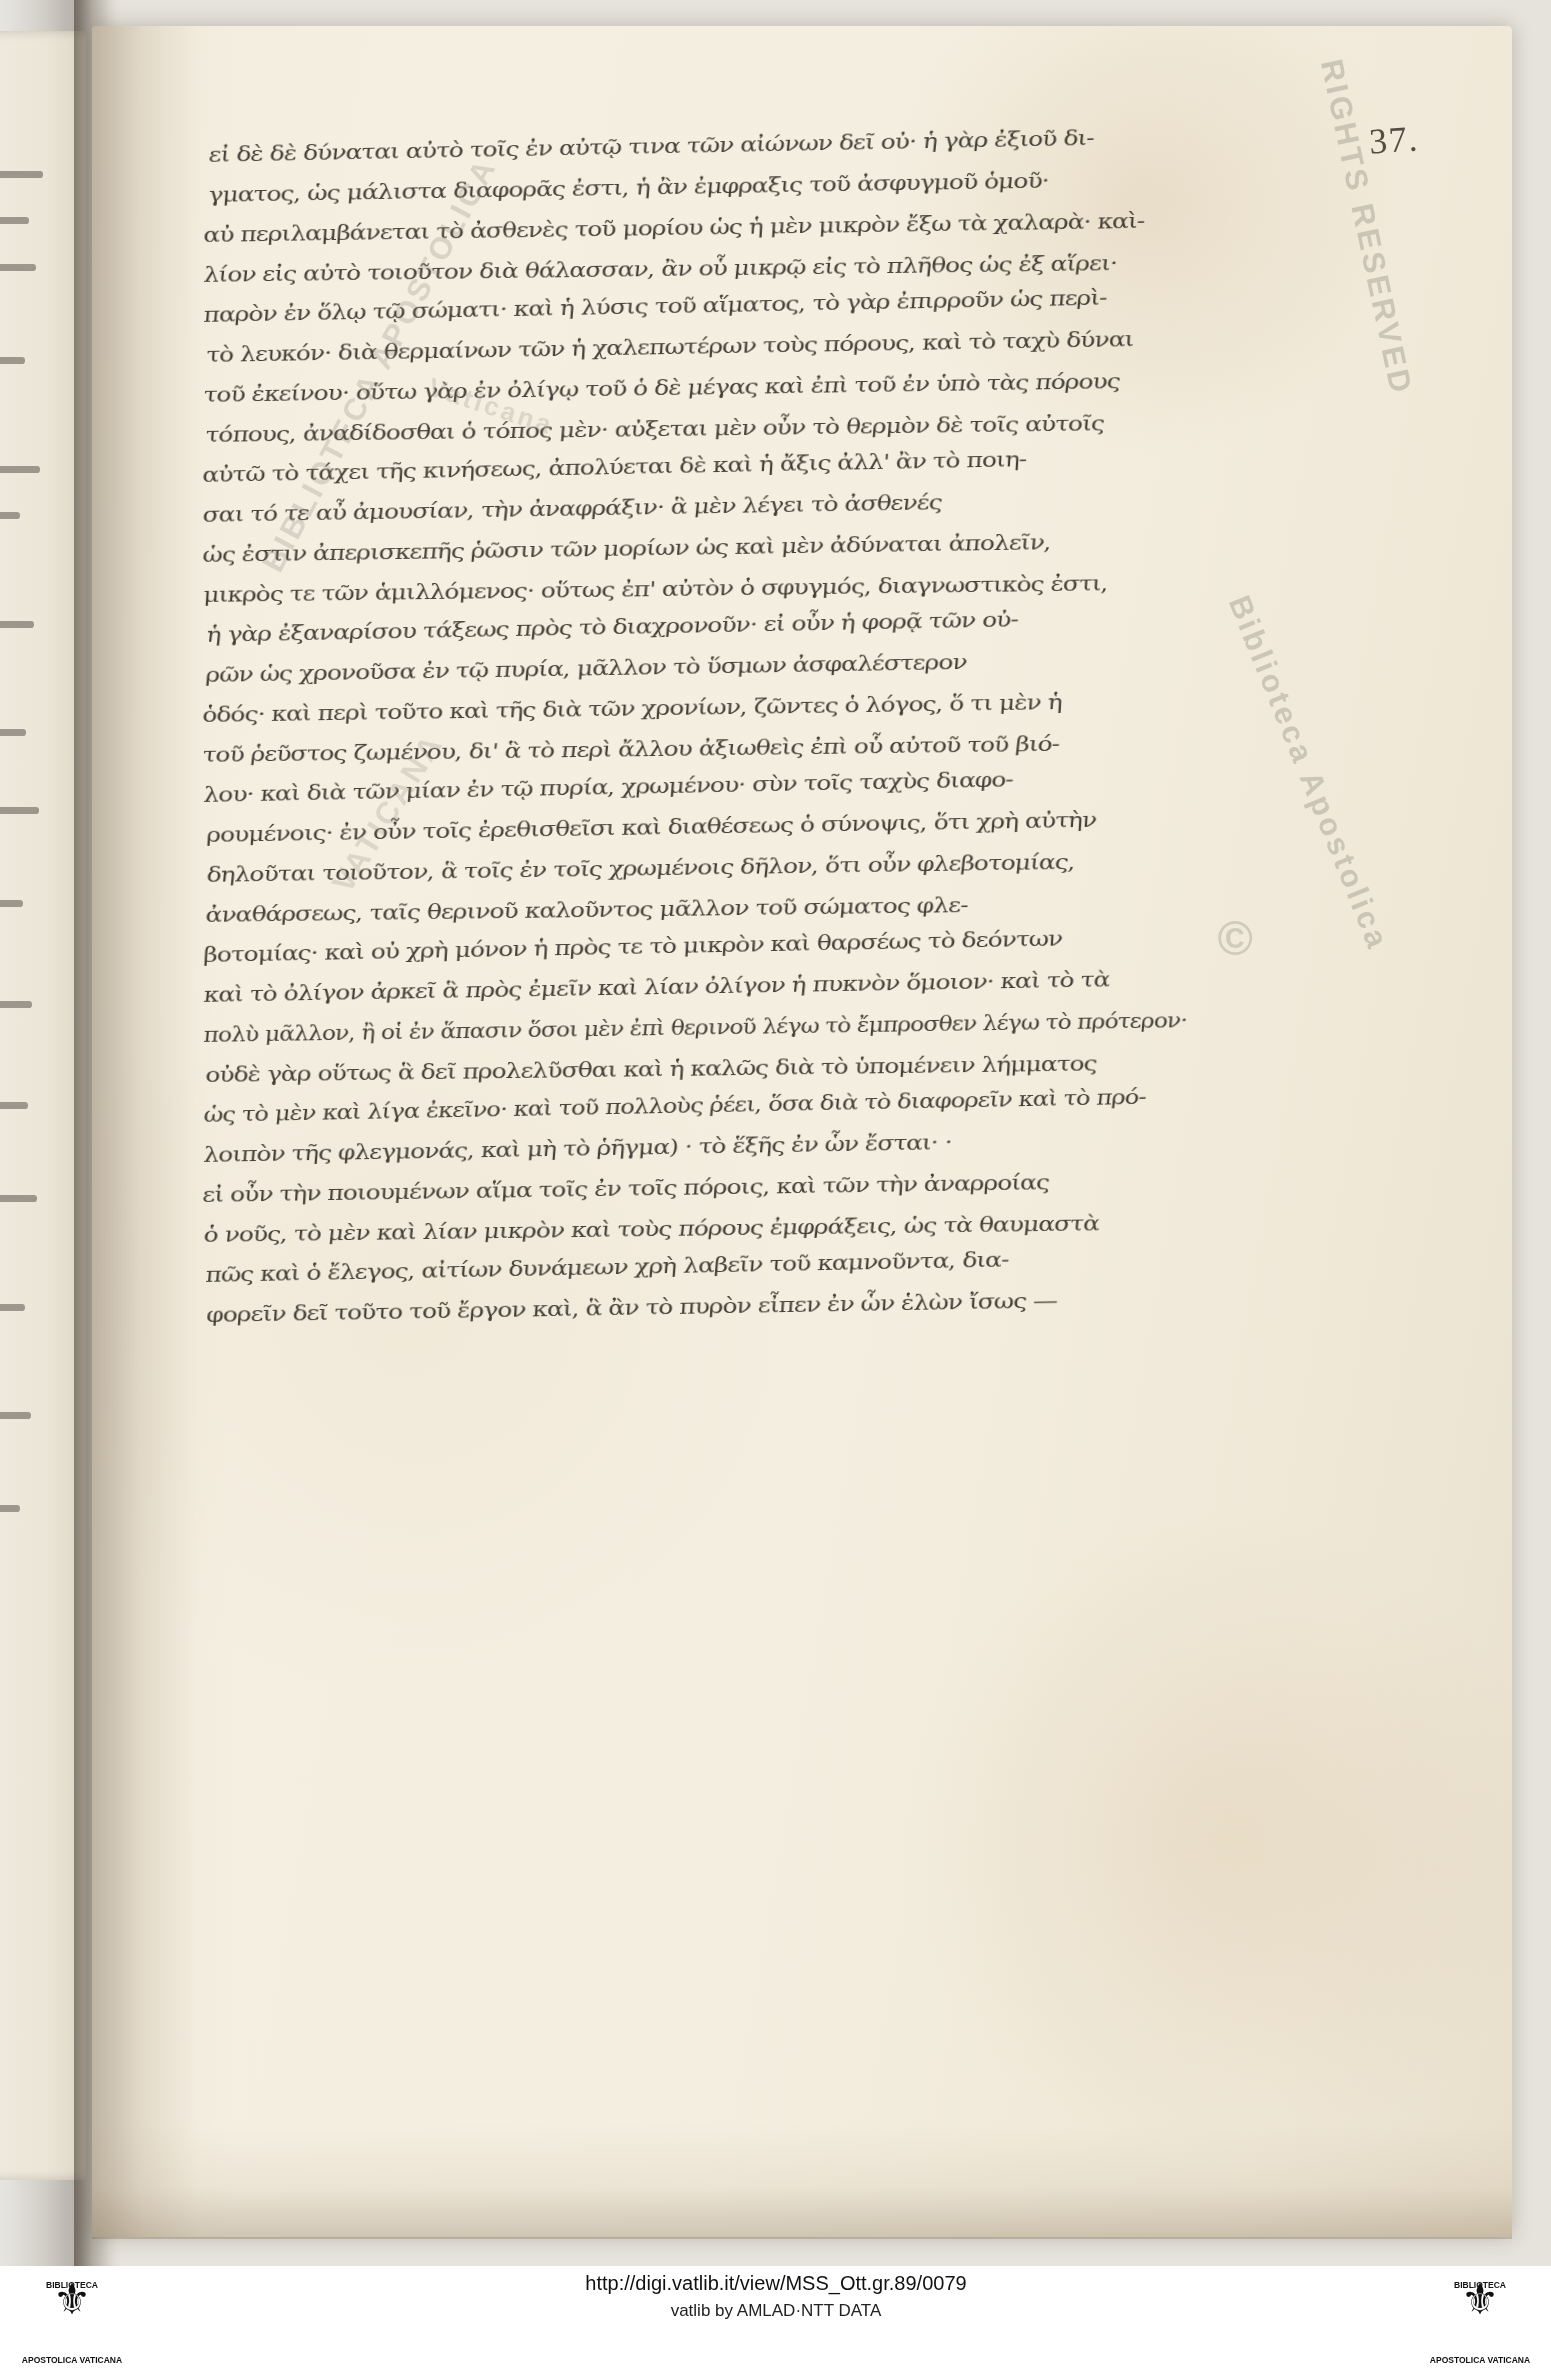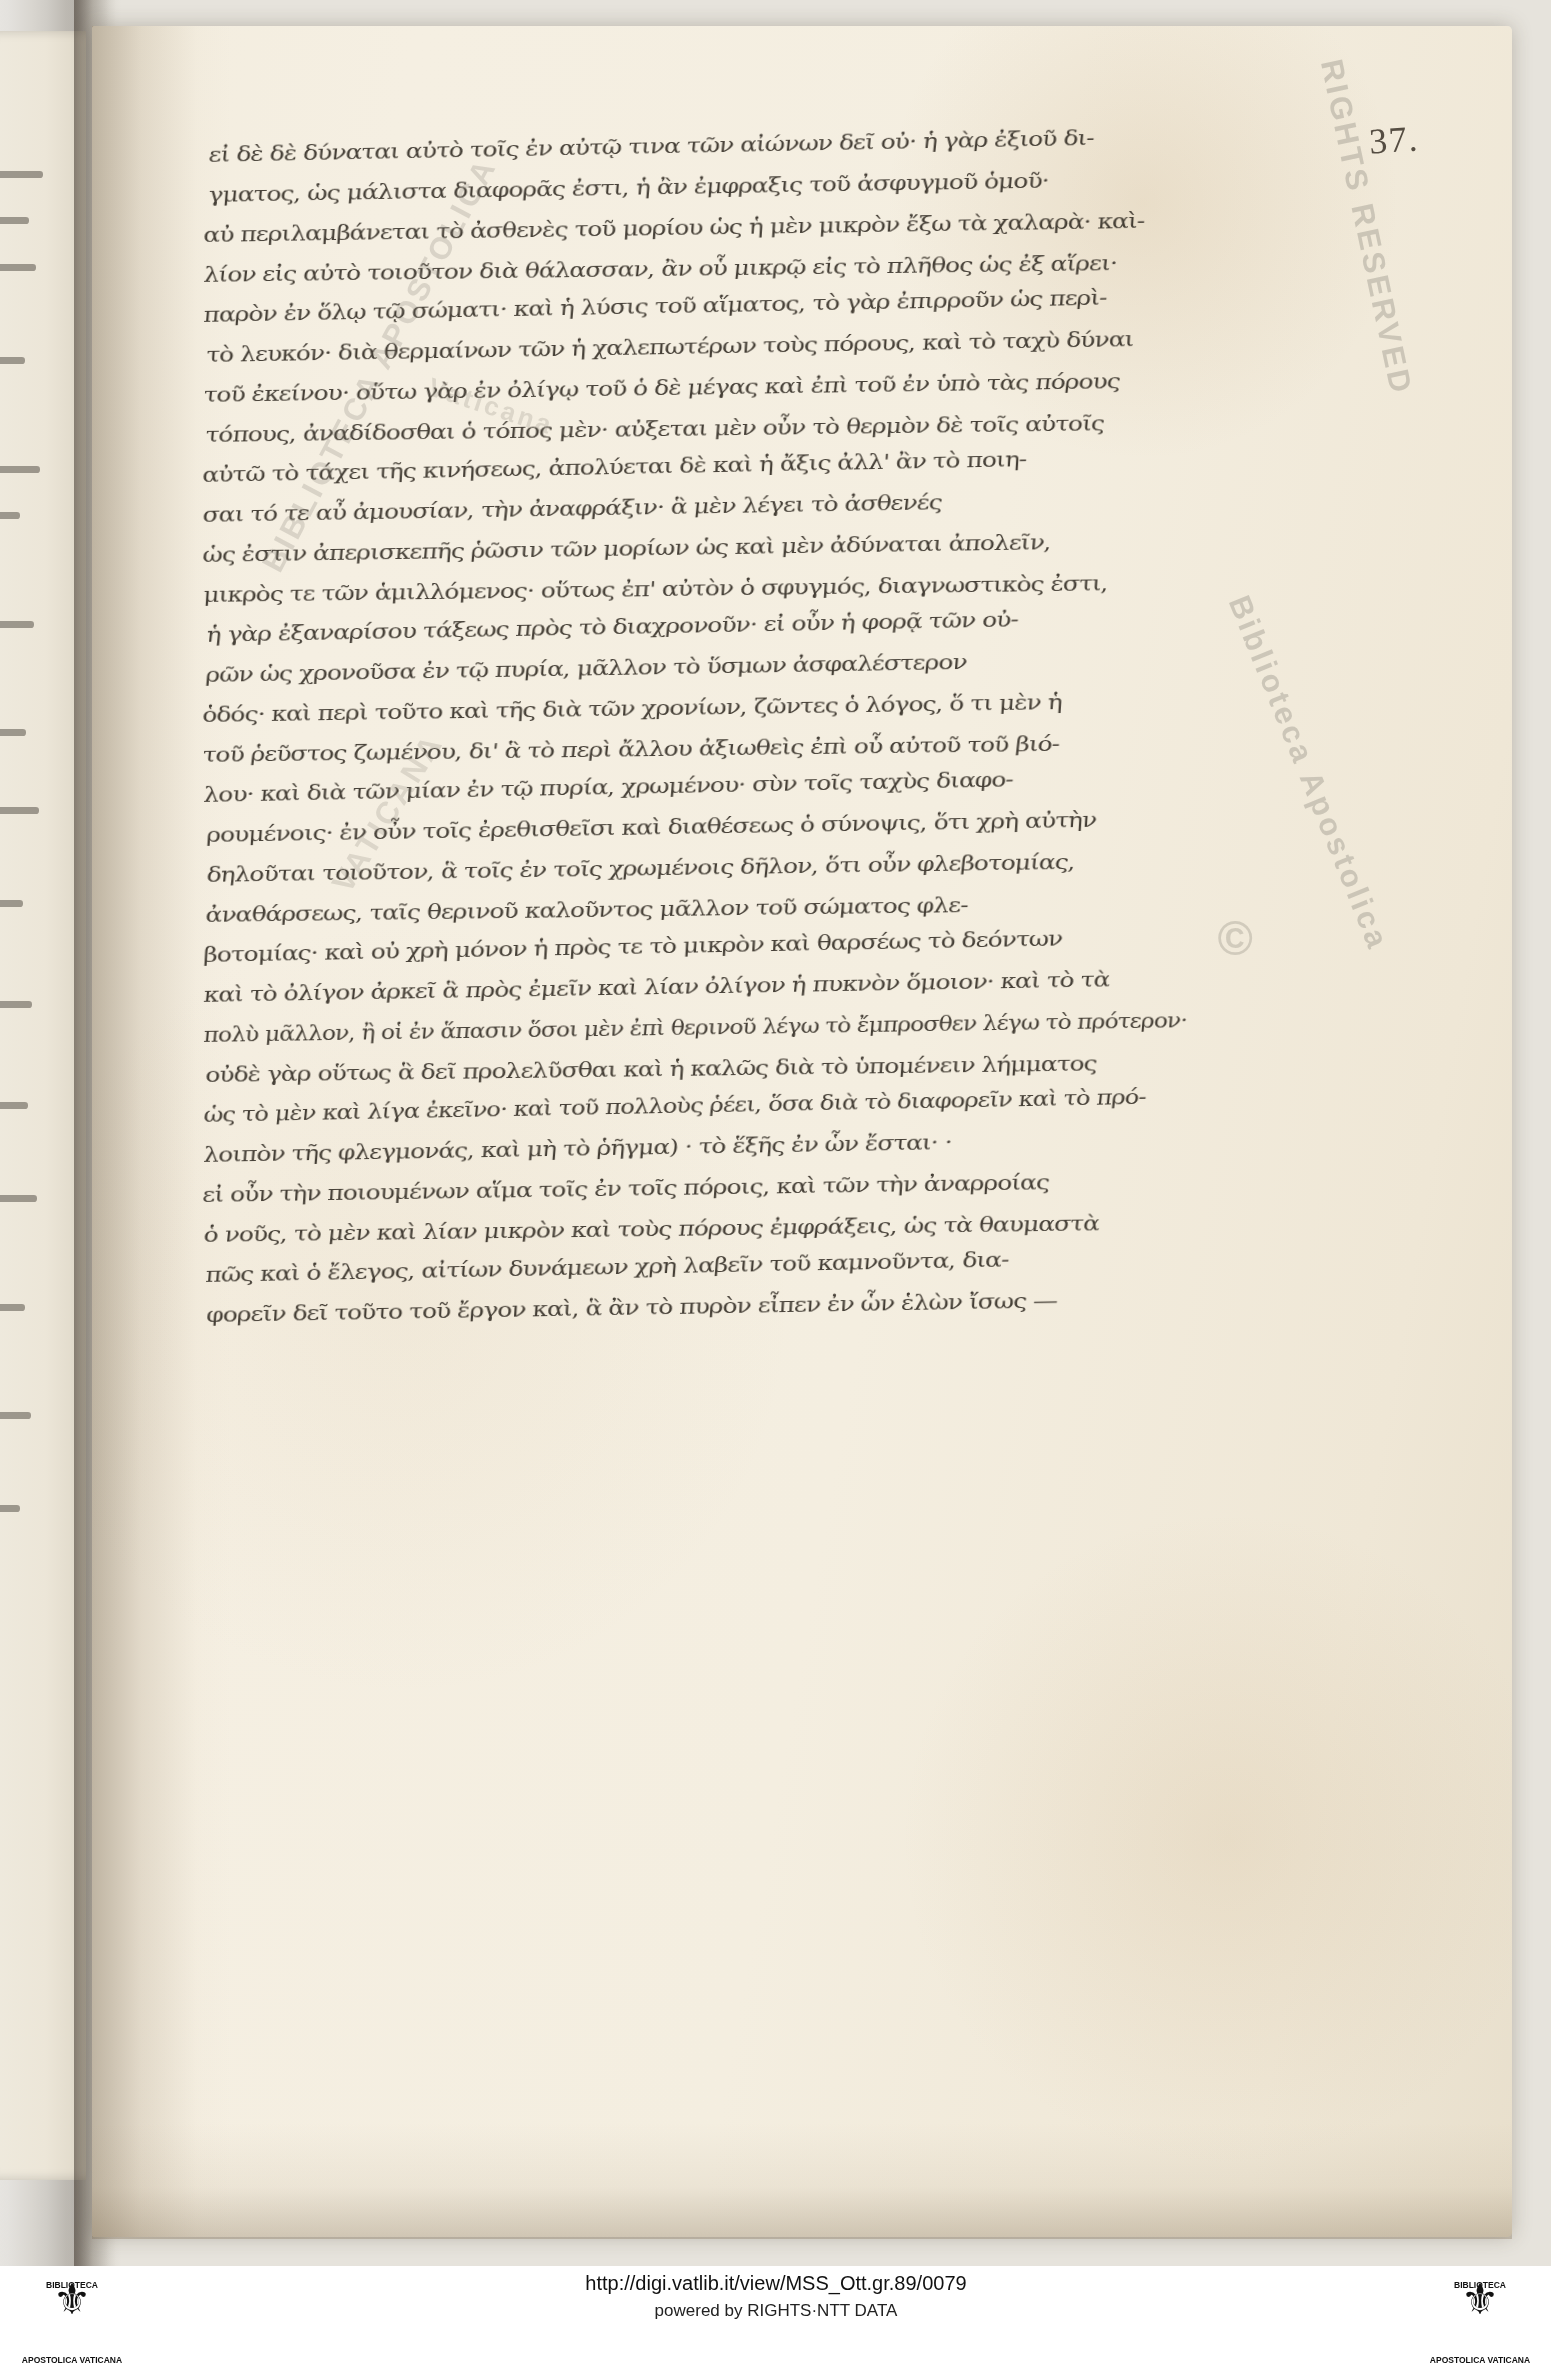--- a/index.html
+++ b/index.html
@@ -291,21 +291,21 @@
 
     <div class="emblem left">
       <div class="keys">⚜</div>
       <div class="ring-text">
         <span class="rt-top">BIBLIOTECA</span>
         <span class="rt-bot">APOSTOLICA VATICANA</span>
       </div>
     </div>
 
     <div class="foot-url">http://digi.vatlib.it/view/MSS_Ott.gr.89/0079</div>
-    <div class="foot-powered">powered by RIGHTS·NTT DATA</div>
+    <div class="foot-powered">vatlib by AMLAD·NTT DATA</div>
 
     <div class="emblem right">
       <div class="keys">⚜</div>
       <div class="ring-text">
         <span class="rt-top">BIBLIOTECA</span>
         <span class="rt-bot">APOSTOLICA VATICANA</span>
       </div>
     </div>
   </div>
 </div>

